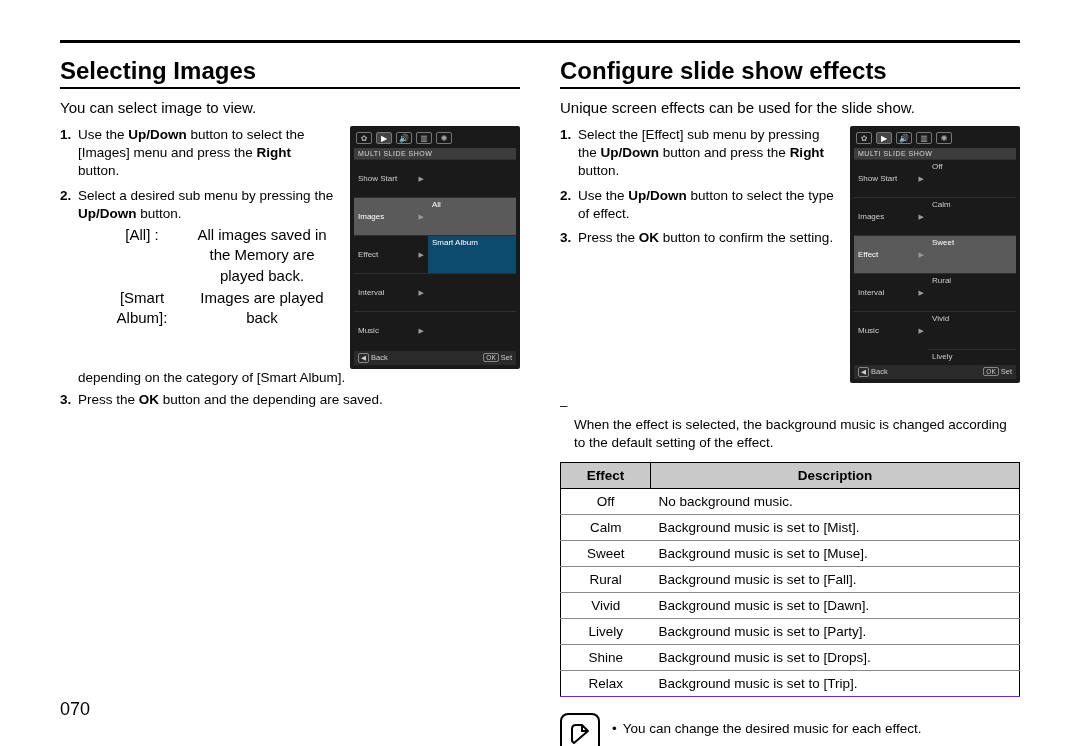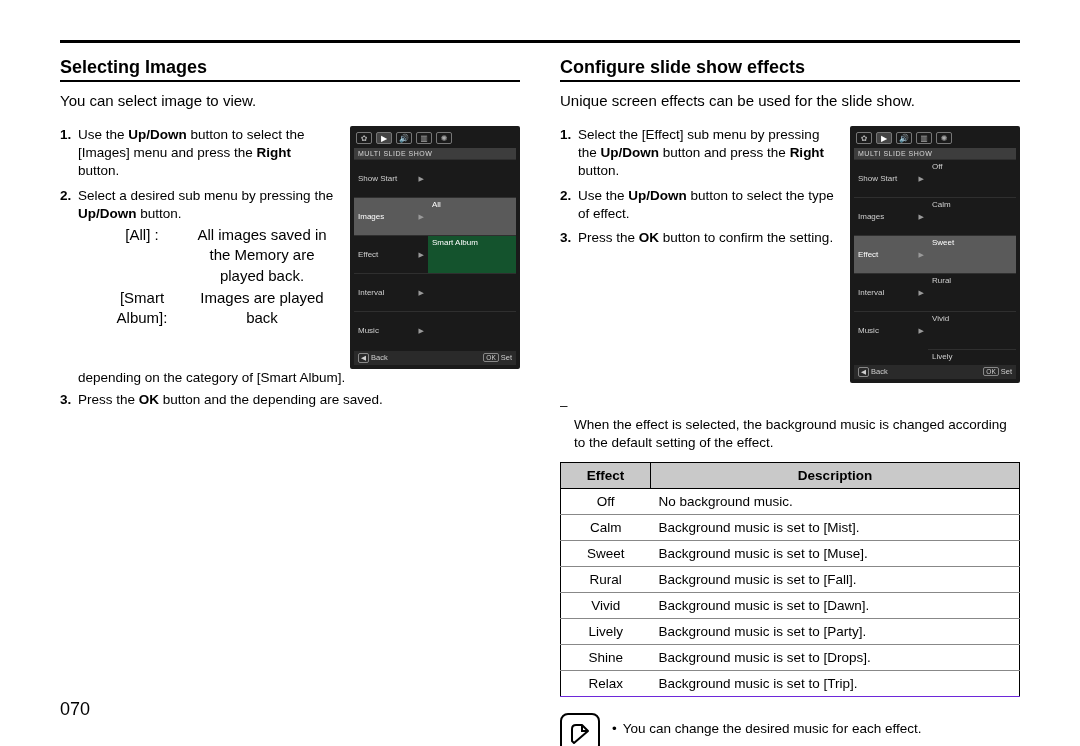--- a/index.html
+++ b/index.html
@@ -5,23 +5,23 @@
   * { box-sizing: border-box; margin: 0; padding: 0; }
   html, body { width: 1080px; height: 746px; background: #fff; font-family: Arial, Helvetica, sans-serif; color: #000; }
   .page { padding: 40px 60px 20px 60px; position: relative; height: 100%; }
   h1.title { font-size: 30px; font-weight: bold; letter-spacing: -0.5px; margin-bottom: 6px; display: flex; align-items: center; gap: 8px; }
   h1.title .paren { font-weight: bold; }
   .icon-box { display: inline-flex; width: 34px; height: 26px; border-radius: 6px; background: #000; align-items: center; justify-content: center; position: relative; }
   .icon-box svg { width: 22px; height: 18px; }
   .rule { border: none; border-top: 3px solid #000; margin-bottom: 8px; }
   .cols { display: flex; gap: 40px; }
   .col { flex: 1; min-width: 0; }
-  h2.section { font-size: 18px; font-weight: bold; margin: 6px 0 2px 0; }
+  h2.section { font-size: 24px; font-weight: bold; margin: 6px 0 2px 0; }
   .sec-rule { border: none; border-top: 2px solid #000; margin-bottom: 10px; }
-  p.intro { font-size: 15px; margin-bottom: 17px; }
+  p.intro { font-size: 15px; margin-bottom: 10px; }
   .body-row { display: flex; gap: 14px; }
   .body-row .txt { flex: 1 1 auto; }
   .body-row .ui { flex: 0 0 170px; }
   ol.steps { list-style: none; counter-reset: step; font-size: 13.5px; line-height: 1.35; }
   ol.steps > li { position: relative; padding-left: 18px; margin-bottom: 6px; }
   ol.steps > li::before { counter-increment: step; content: counter(step) "."; position: absolute; left: 0; font-weight: bold; }
   ol.steps .b { font-weight: bold; }
   .sub-def { font-size: 15px; line-height: 1.35; margin: 2px 0 2px 18px; display: flex; text-align: center; }
   .sub-def .dk { flex: 0 0 92px; }
   .sub-def .dv { flex: 1; }
@@ -33,21 +33,21 @@
   .lcd-top { display: flex; gap: 4px; padding: 2px 2px 4px 2px; align-items: center; }
   .lcd-top .ti { width: 16px; height: 12px; border: 1px solid #777; border-radius: 2px; display: flex; align-items: center; justify-content: center; color: #aaa; font-size: 8px; }
   .lcd-top .ti.sel { background: #444; color: #fff; }
   .lcd-title { background: #3d3d3d; color: #d6d6d6; padding: 2px 4px; font-size: 7px; letter-spacing: 0.5px; }
   .lcd-rows { }
   .lcd-row { display: flex; align-items: stretch; }
   .lcd-row .lk { flex: 0 0 74px; padding: 14px 4px; border-top: 1px solid #2f2f2f; font-size: 8px; display: flex; align-items: center; gap: 2px; }
   .lcd-row .lk .tri { font-size: 7px; color: #9a9a9a; margin-left: auto; }
   .lcd-row .rv { flex: 1; padding: 2px 4px; border-top: 1px solid #2f2f2f; font-size: 8px; }
   .lcd-row.hl .rv, .lcd-row.hl .lk { background: #5a5a5a; color: #fff; }
-  .lcd-row.hl2 .rv { background: #14532d; color: #fff; }
+  .lcd-row.hl2 .rv { background: #0c4a6e; color: #fff; }
   .lcd-rv-only { display: flex; }
   .lcd-rv-only .sp { flex: 0 0 74px; }
   .lcd-rv-only .rv { flex: 1; padding: 2px 4px; border-top: 1px solid #2f2f2f; font-size: 8px; }
   .lcd-foot { display: flex; justify-content: space-between; background: #2a2a2a; padding: 2px 4px; font-size: 7.5px; margin-top: 2px; }
   .lcd-foot span .k { display: inline-block; border: 1px solid #888; border-radius: 2px; padding: 0 2px; font-size: 6.5px; margin-right: 2px; }
 
   .dash-note { font-size: 13.5px; line-height: 1.35; margin: 14px 0 10px 0; display: flex; }
   .dash-note .dash { flex: 0 0 14px; }
   .dash-note .dn { flex: 1; margin-top: 19px; }
 

